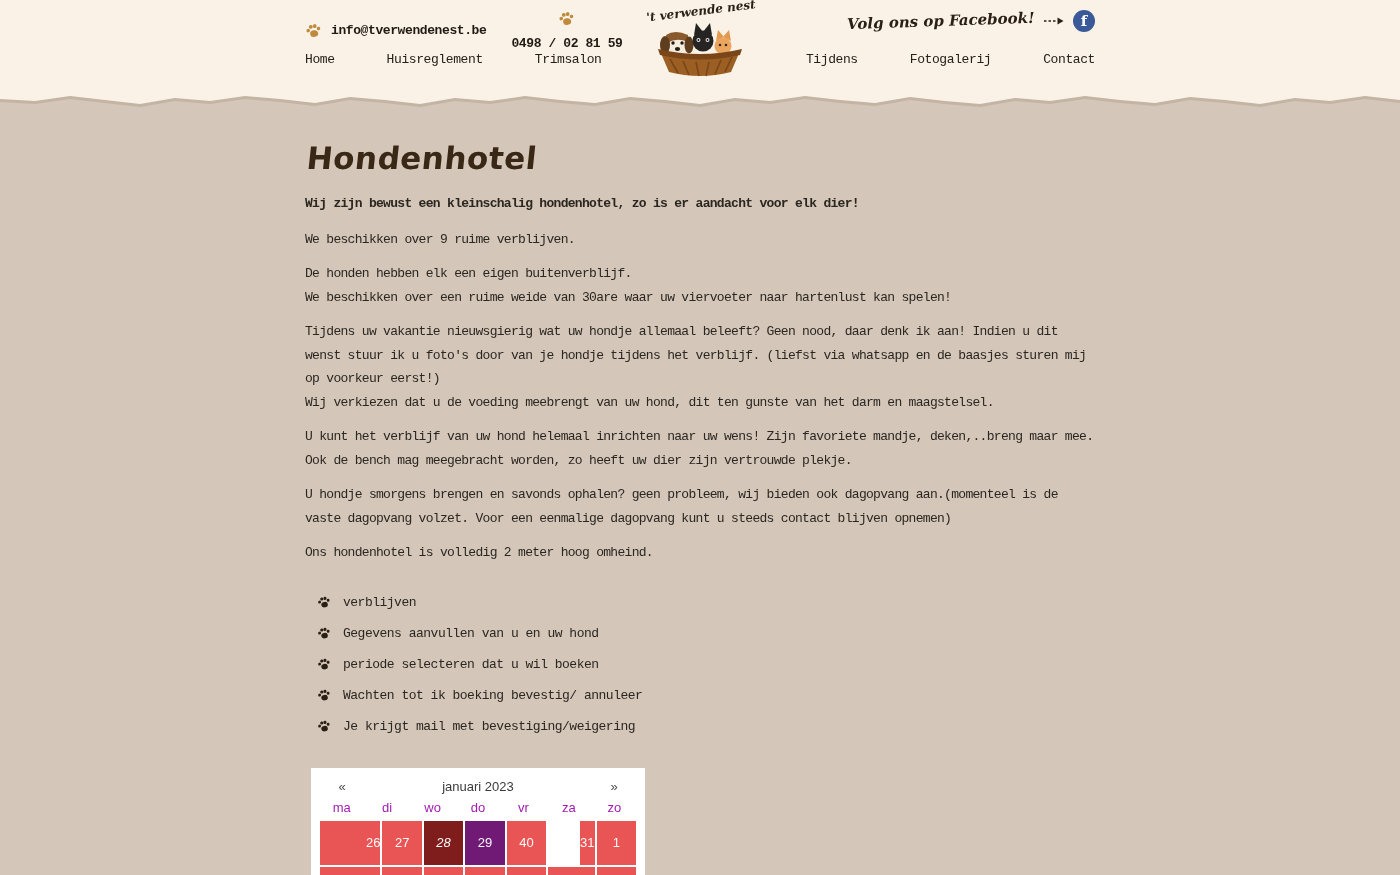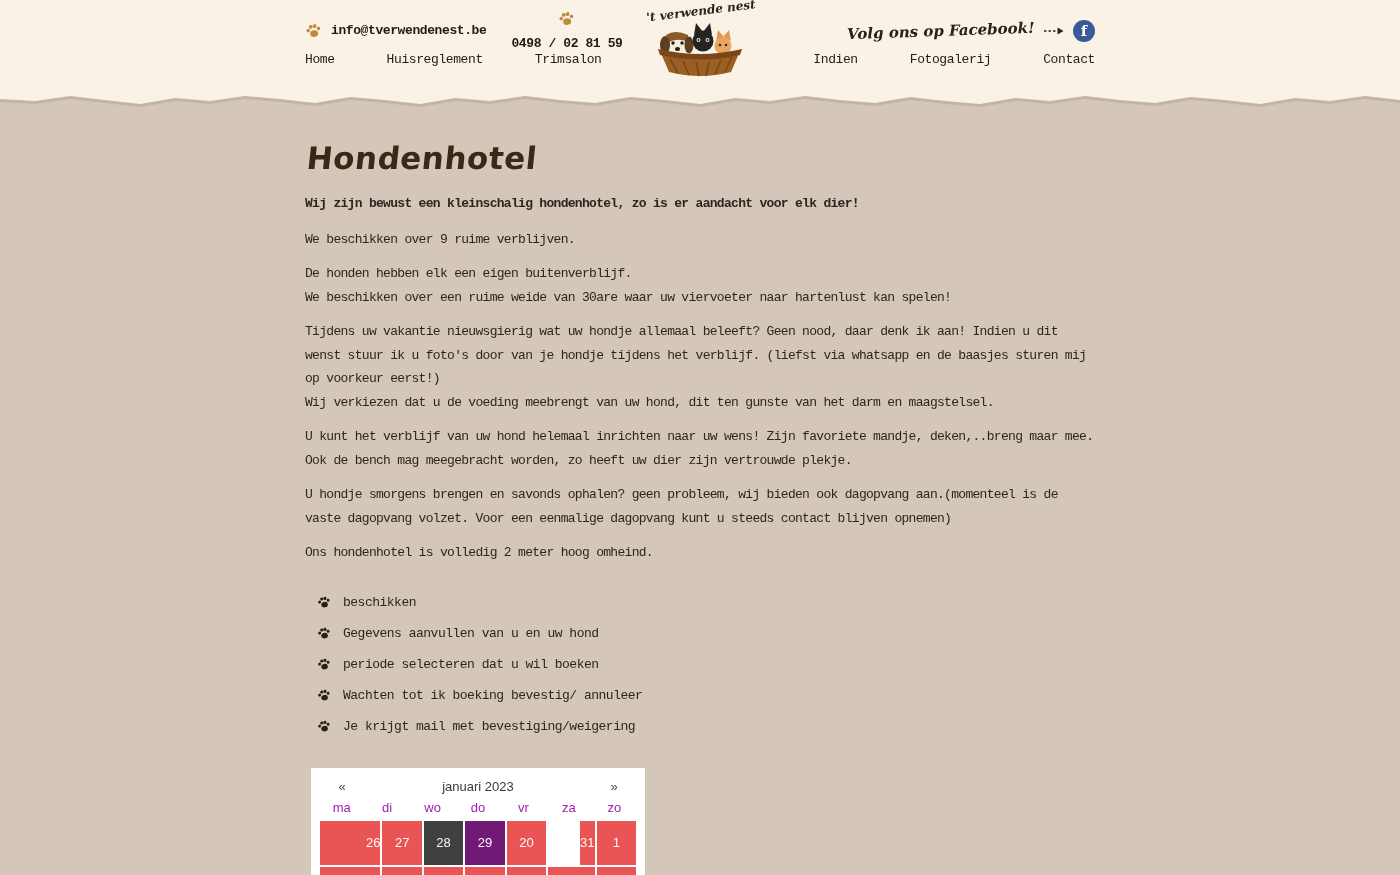--- a/index.html
+++ b/index.html
@@ -7,21 +7,21 @@
   body {
     width: 1400px; height: 875px; overflow: hidden;
     background: #d4c7b9;
     font-family: "Liberation Mono", "DejaVu Sans Mono", monospace;
   }
 
   
   .site-header { background: #faf2e6; height: 92px; position: relative; }
   .header-inner { width: 790px; margin: 0 auto; height: 100%; position: relative; }
 
-  .topbar { display: flex; justify-content: space-between; align-items: center; padding-top: 10px; }
+  .topbar { display: flex; justify-content: space-between; align-items: flex-start; padding-top: 10px; }
   .contact-group { display: flex; align-items: center; gap: 9px; }
   .contact-item { display: flex; align-items: center; gap: 9px; }
   .contact-item + .contact-item { margin-left: 16px; flex-direction: column; }
   .contact-text {
     font-weight: 700; font-size: 13px; letter-spacing: -0.4px; color: #1f1a14;
     text-decoration: none; cursor: pointer;
   }
   .paw { width: 17px; height: 17px; transform: rotate(-12deg); }
   .paw-gold { color: var(--paw-gold, #c08a3e); }
   .paw-dark { color: #2a1f15; }
@@ -138,21 +138,21 @@
     <nav class="main-nav">
       <div style="display:flex;gap:52px;">
 
       <span class="nav-item">Home</span>
           <span class="nav-item">Huisreglement</span>
           <span class="nav-item">Trimsalon</span>
         </div>
       <div class="nav-logo-spacer"></div>
       <div style="display:flex;gap:52px;">
 
-      <span class="nav-item">Indien</span>
+      <span class="nav-item">Tijdens</span>
           <span class="nav-item">Fotogalerij</span>
           <span class="nav-item">Contact</span>
         </div>
     </nav>
   </div>
 
   <div class="logo">
     <span class="logo-text">'t verwende nest</span>
     <svg width="104" height="62" viewBox="0 0 100 62">
 
@@ -206,21 +206,21 @@
       <p>U hondje smorgens brengen en savonds ophalen? geen probleem, wij bieden ook dagopvang aan.(momenteel is de vaste dagopvang volzet. Voor een eenmalige dagopvang kunt u steeds contact blijven opnemen)</p>
       <p>Ons hondenhotel is volledig 2 meter hoog omheind.</p>
     </div>
 
   <ul class="steps">
 
       <li>
         <svg class="paw paw-dark" viewBox="0 0 24 24" fill="currentColor">
           <use href="#paw-shape"></use>
         </svg>
-        <span>beschikken</span>
+        <span>verblijven</span>
       </li>
 
       <li>
         <svg class="paw paw-dark" viewBox="0 0 24 24" fill="currentColor">
           <use href="#paw-shape"></use>
         </svg>
         <span>Gegevens aanvullen van u en uw hond</span>
       </li>
 
       <li>
@@ -257,23 +257,23 @@
         <div>di</div>
         <div>wo</div>
         <div>do</div>
         <div>vr</div>
         <div>za</div>
         <div>zo</div>
       </div>
     <div class="cal-grid">
         <div class="cal-cell" style="background: rgb(233, 85, 85); padding-left: 46px;">26</div>
         <div class="cal-cell" style="background: rgb(233, 85, 85);">27</div>
-        <div class="cal-cell" style="background: #404040;">28</div>
+        <div class="cal-cell" style="background: #7f1d1d; font-style: italic;">28</div>
         <div class="cal-cell" style="background: #701a75;">29</div>
-        <div class="cal-cell" style="background: rgb(233, 85, 85);">20</div>
+        <div class="cal-cell" style="background: rgb(233, 85, 85);">40</div>
         <div class="cal-cell" style="background: rgb(233, 85, 85); margin-left: 32px;">31</div>
         <div class="cal-cell" style="background: rgb(233, 85, 85);">1</div>
         <div class="cal-cell" style="background: rgb(233, 85, 85);">2</div>
         <div class="cal-cell" style="background: rgb(233, 85, 85);">3</div>
         <div class="cal-cell" style="background: rgb(233, 85, 85);">4</div>
         <div class="cal-cell" style="background: rgb(233, 85, 85);">5</div>
         <div class="cal-cell" style="background: rgb(233, 85, 85);">6</div>
         <div class="cal-cell" style="background: rgb(233, 85, 85);">7</div>
         <div class="cal-cell" style="background: rgb(233, 85, 85);">8</div>
       </div>

